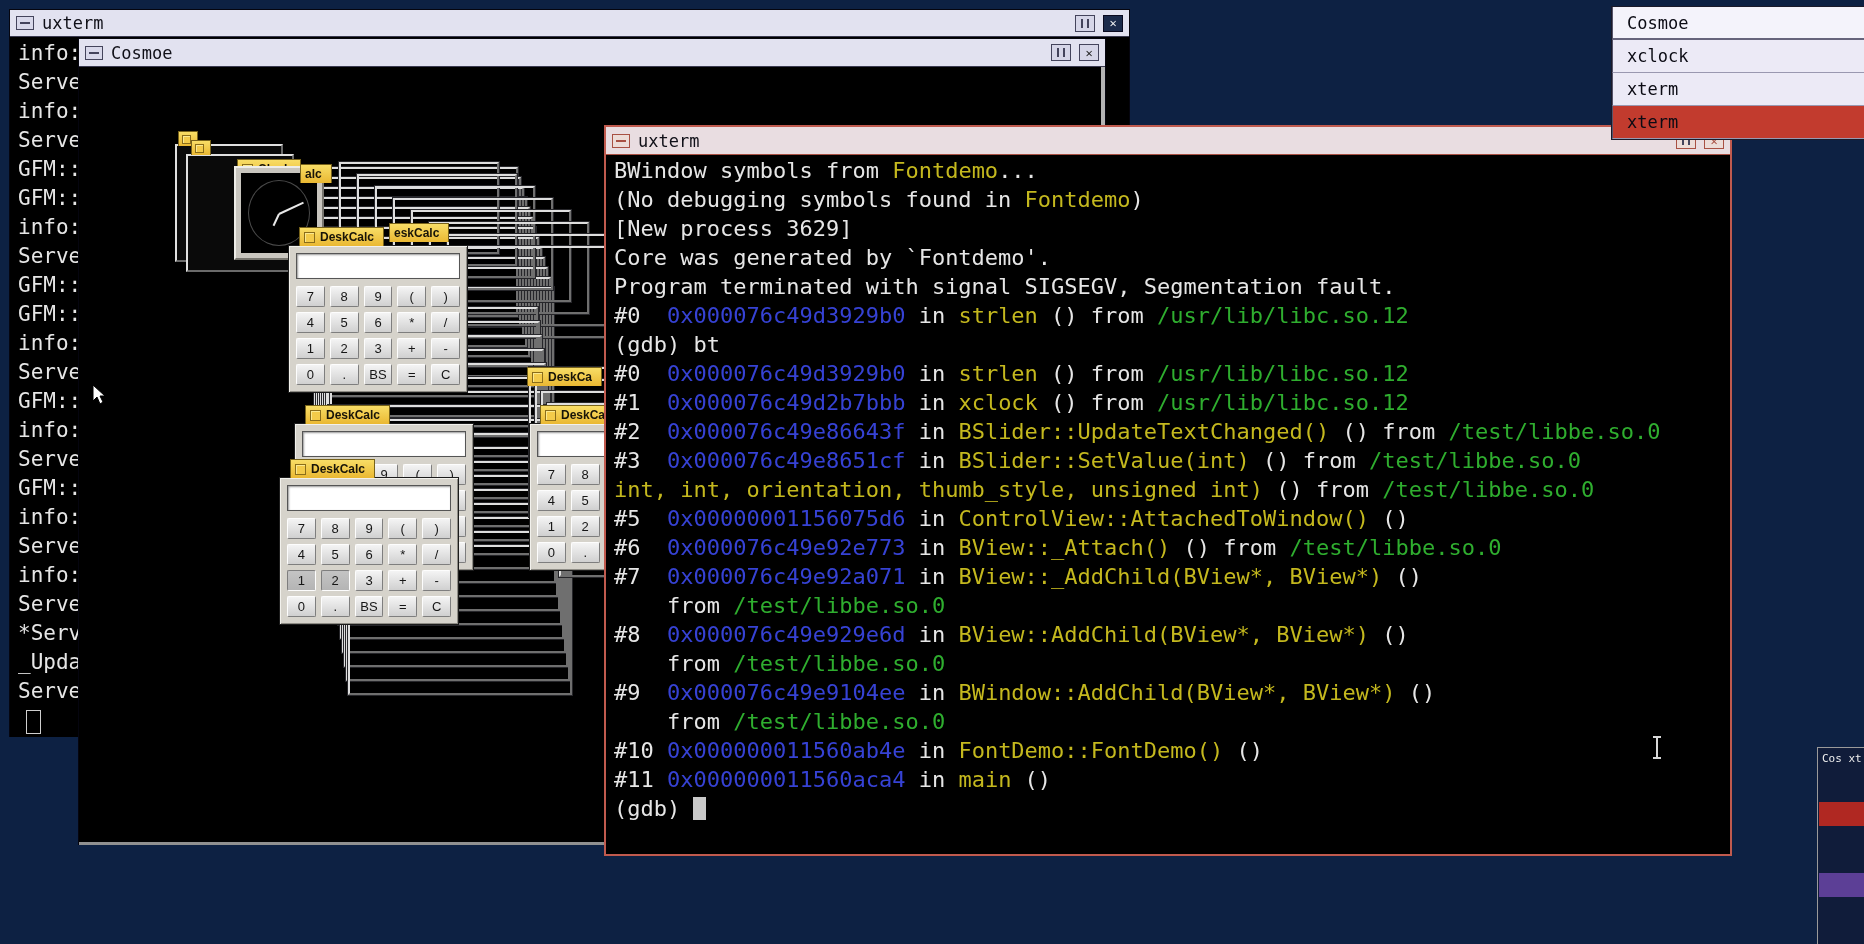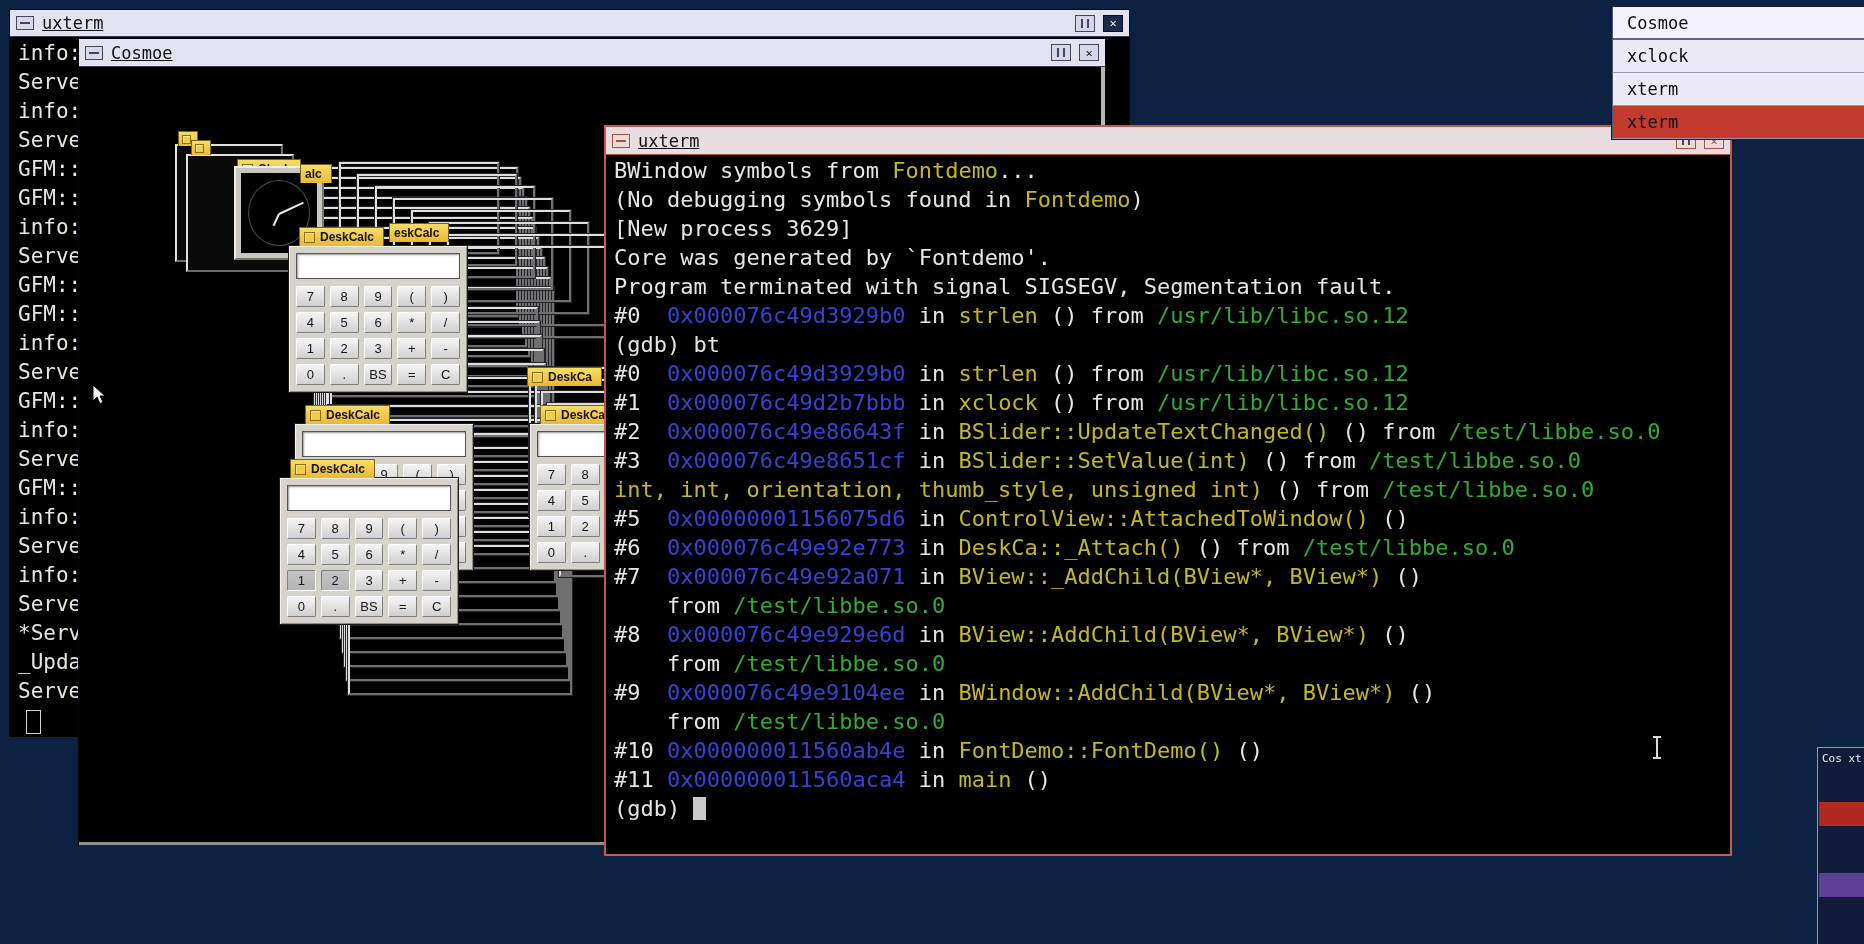--- a/index.html
+++ b/index.html
@@ -6,21 +6,21 @@
   html,body { width:1864px; height:944px; overflow:hidden; }
   body { position:relative; background:var(--desktop,#0d2143); font-family:"DejaVu Sans Mono",monospace; }
 
   
   .win { position:absolute; border:1px solid #05050f; background:#000; }
   .titlebar { display:flex; align-items:center; gap:8px; padding:0 6px; height:28px;
               background:var(--titlebar,#e2e2f0); border-bottom:1px solid #3a3a50;
               font-size:17px; color:#101018; }
   .tb-menu { width:18px; height:14px; border:1px solid #44445c; background:#d8d8ea; position:relative; flex:0 0 auto; }
   .tb-menu::after { content:""; position:absolute; left:3px; right:3px; top:5px; height:2px; background:#44445c; }
-  .tb-title { white-space:nowrap;text-decoration:underline; }
+  .tb-title { white-space:nowrap; }
   .tb-spacer { flex:1; }
   .tb-btn { width:20px; height:17px; display:flex; align-items:center; justify-content:center;
             border:1px solid #44445c; background:#d6d6e8; font-size:12px; font-weight:bold; color:#222; flex:0 0 auto;}
   .bars { width:8px; height:9px; border-left:2px solid #44445c; border-right:2px solid #44445c; }
 
   
   .term-body { position:relative; background:#000; overflow:hidden;
                font-family:"DejaVu Sans Mono",monospace; color:var(--fg,#e6e6e6); }
   .tline { white-space:pre; height:29px; }
   .c-b { color:var(--blue,#3642d4); }
@@ -385,21 +385,21 @@
       <div class="tline"><span>Core was generated by `Fontdemo'.</span></div>
       <div class="tline"><span>Program terminated with signal SIGSEGV, Segmentation fault.</span></div>
       <div class="tline"><span>#0  </span><span class="c-b">0x000076c49d3929b0</span><span> in </span><span class="c-y">strlen</span><span> () from </span><span class="c-g">/usr/lib/libc.so.12</span></div>
       <div class="tline"><span>(gdb) bt</span></div>
       <div class="tline"><span>#0  </span><span class="c-b">0x000076c49d3929b0</span><span> in </span><span class="c-y">strlen</span><span> () from </span><span class="c-g">/usr/lib/libc.so.12</span></div>
       <div class="tline"><span>#1  </span><span class="c-b">0x000076c49d2b7bbb</span><span> in </span><span class="c-y">xclock</span><span> () from </span><span class="c-g">/usr/lib/libc.so.12</span></div>
       <div class="tline"><span>#2  </span><span class="c-b">0x000076c49e86643f</span><span> in </span><span class="c-y">BSlider::UpdateTextChanged()</span><span> () from </span><span class="c-g">/test/libbe.so.0</span></div>
       <div class="tline"><span>#3  </span><span class="c-b">0x000076c49e8651cf</span><span> in </span><span class="c-y">BSlider::SetValue(int)</span><span> () from </span><span class="c-g">/test/libbe.so.0</span></div>
       <div class="tline"><span class="c-y">int, int, orientation, thumb_style, unsigned int)</span><span> () from </span><span class="c-g">/test/libbe.so.0</span></div>
       <div class="tline"><span>#5  </span><span class="c-b">0x00000001156075d6</span><span> in </span><span class="c-y">ControlView::AttachedToWindow()</span><span> ()</span></div>
-      <div class="tline"><span>#6  </span><span class="c-b">0x000076c49e92e773</span><span> in </span><span class="c-y">DeskCa::_Attach()</span><span> () from </span><span class="c-g">/test/libbe.so.0</span></div>
+      <div class="tline"><span>#6  </span><span class="c-b">0x000076c49e92e773</span><span> in </span><span class="c-y">BView::_Attach()</span><span> () from </span><span class="c-g">/test/libbe.so.0</span></div>
       <div class="tline"><span>#7  </span><span class="c-b">0x000076c49e92a071</span><span> in </span><span class="c-y">BView::_AddChild(BView*, BView*)</span><span> ()</span></div>
       <div class="tline"><span>    from </span><span class="c-g">/test/libbe.so.0</span></div>
       <div class="tline"><span>#8  </span><span class="c-b">0x000076c49e929e6d</span><span> in </span><span class="c-y">BView::AddChild(BView*, BView*)</span><span> ()</span></div>
       <div class="tline"><span>    from </span><span class="c-g">/test/libbe.so.0</span></div>
       <div class="tline"><span>#9  </span><span class="c-b">0x000076c49e9104ee</span><span> in </span><span class="c-y">BWindow::AddChild(BView*, BView*)</span><span> ()</span></div>
       <div class="tline"><span>    from </span><span class="c-g">/test/libbe.so.0</span></div>
       <div class="tline"><span>#10 </span><span class="c-b">0x000000011560ab4e</span><span> in </span><span class="c-y">FontDemo::FontDemo()</span><span> ()</span></div>
       <div class="tline"><span>#11 </span><span class="c-b">0x000000011560aca4</span><span> in </span><span class="c-y">main</span><span> ()</span></div>
       <div class="tline"><span>(gdb) </span><span class="block-cursor"></span></div>
     </div>

